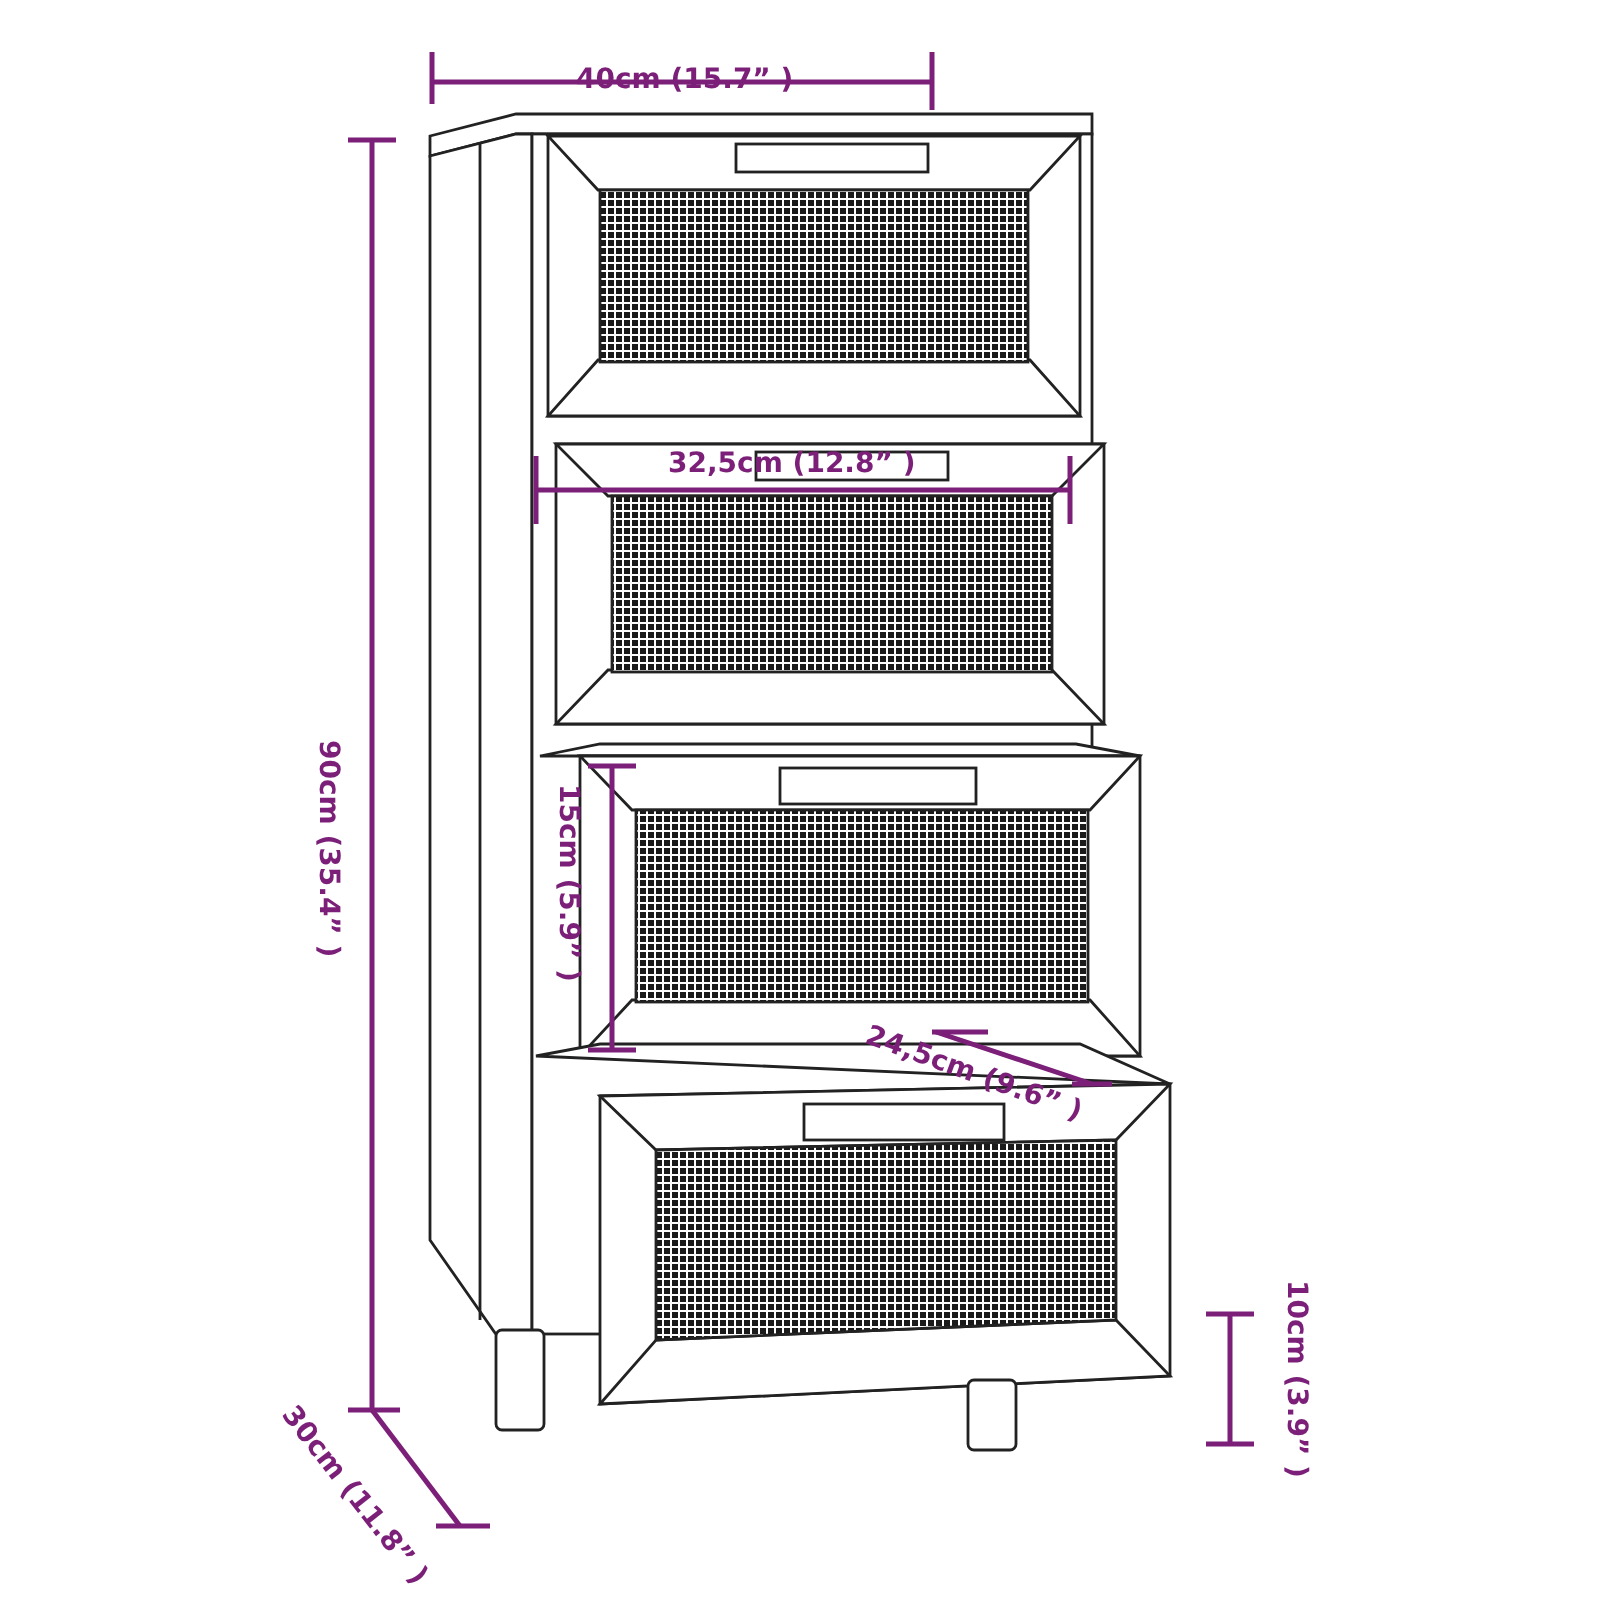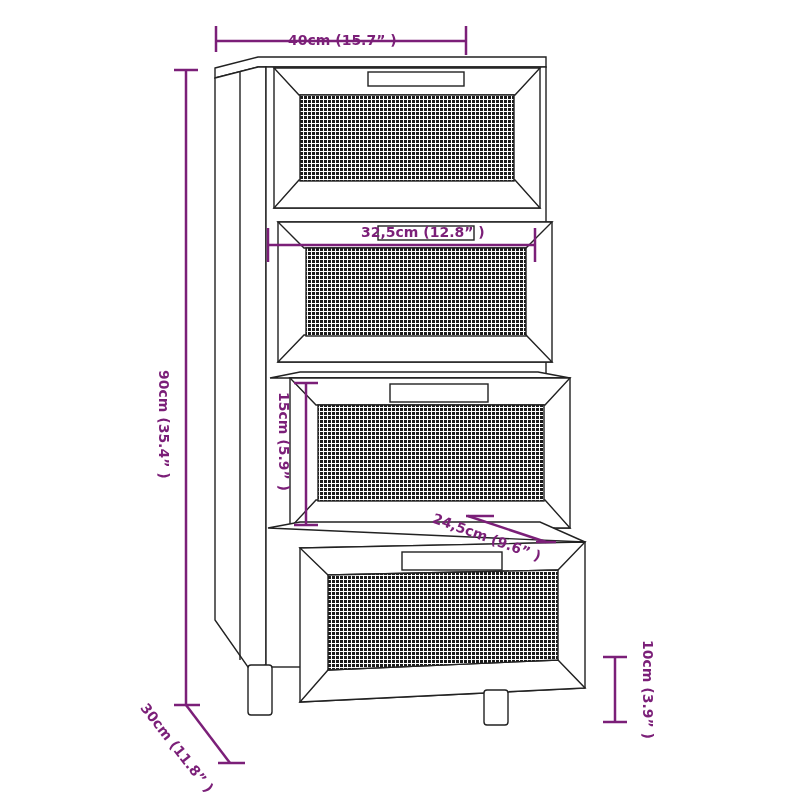--- a/index.html
+++ b/index.html
@@ -93,16 +93,16 @@
 
     <line x1="615" y1="657" x2="615" y2="722"></line>
     <line x1="603" y1="657" x2="627" y2="657"></line>
     <line x1="603" y1="722" x2="627" y2="722"></line>
   </g>
 </svg>
 
 <div class="dim-label" style="left:288px; top:10px;margin-top:22px;">40cm (15.7” )</div>
 <div class="dim-label v" style="left:172px; top:370px;">90cm (35.4” )</div>
 <div class="dim-label" style="left:150px; top:700px; transform-origin:left top; transform:rotate(52deg);">30cm (11.8” )</div>
-<div class="dim-label" style="left:361px; top:224px;text-align:center;">32,5cm (12.8” )</div>
+<div class="dim-label" style="left:334px; top:224px;text-align:center;">32,5cm (12.8” )</div>
 <div class="dim-label v" style="left:292px; top:392px;">15cm (5.9” )</div>
 <div class="dim-label" style="left:436px; top:510px; transform-origin:left top; transform:rotate(20deg);">24,5cm (9.6” )</div>
 <div class="dim-label v" style="left:656px; top:640px;">10cm (3.9” )</div>
 
 </body></html>

